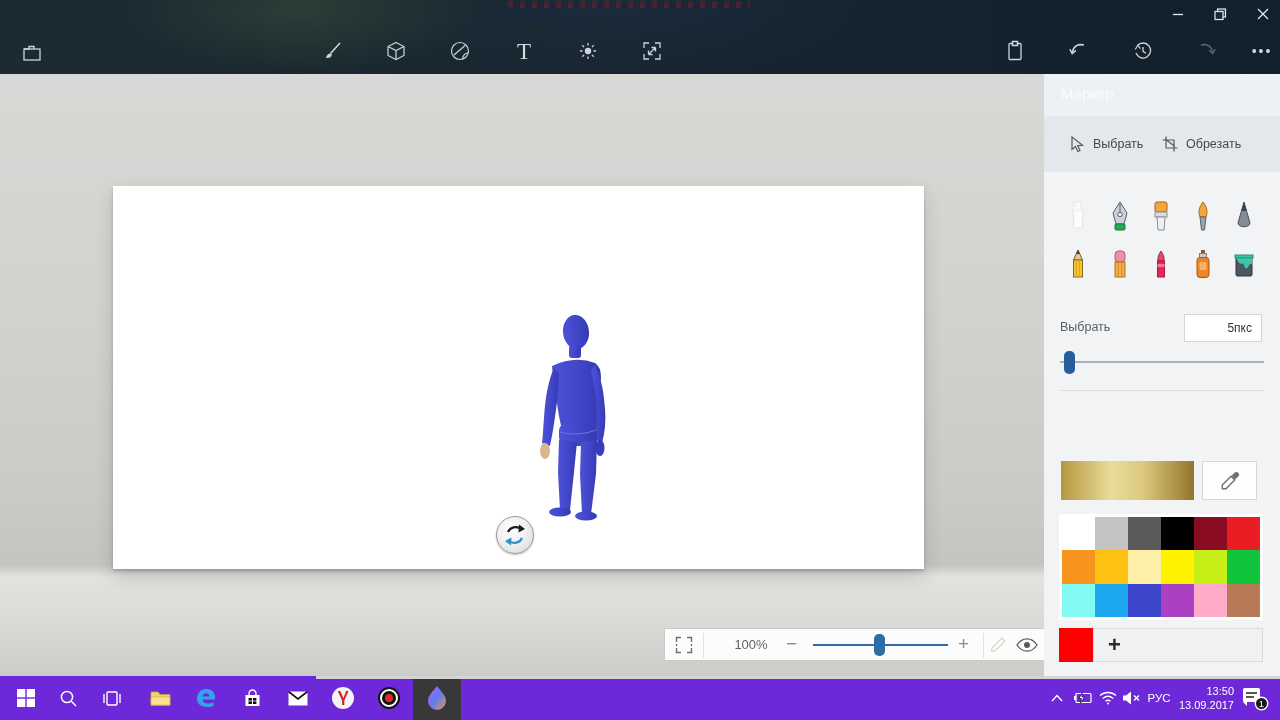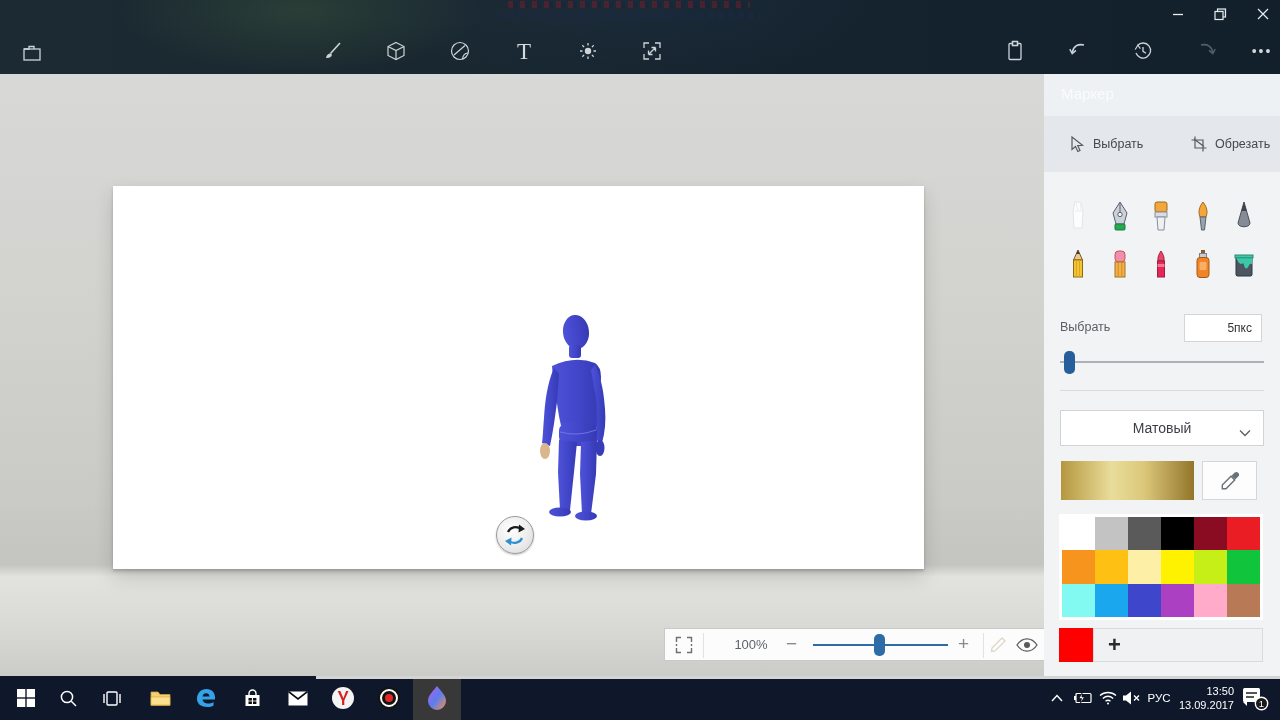--- a/index.html
+++ b/index.html
@@ -60,21 +60,21 @@
   #eyedropper-btn { position:absolute; left:158px; top:387px; width:55px; height:39px; background:#fdfdfd; border:1px solid #d6d7d9;
     display:flex; align-items:center; justify-content:center; }
   #palette-card { position:absolute; left:15px; top:440px; width:204px; height:106px; background:#ffffff; padding:3px; }
   #palette-grid { width:100%; height:100%; display:grid; grid-template-columns:repeat(6,1fr); grid-template-rows:repeat(3,1fr); }
   #current-color { position:absolute; left:15px; top:554px; width:34px; height:34px; }
   #add-color-btn { position:absolute; left:49px; top:554px; width:170px; height:34px; background:#f0f1f2; border:1px solid #d9dadb;
     display:flex; align-items:center; }
   #add-glyph { font-size:22px; color:#2b2b2b; margin-left:14px; font-weight:bold; line-height:1; }
 
   
-  #taskbar { position:absolute; left:0; top:676px; width:1280px; height:44px; background:#0f172a; }
+  #taskbar { position:absolute; left:0; top:676px; width:1280px; height:44px; background:#6d28d9; }
   #win-edge-line { position:absolute; left:316px; top:676px; width:964px; height:3px; background:#d4d4d4; z-index:5; }
   .tb-icon { position:absolute; top:0; width:44px; height:44px; display:flex; align-items:center; justify-content:center; }
   #tb-paint3d { background:#383838; }
   .tray-item { position:absolute; top:0; height:44px; display:flex; align-items:center; justify-content:center; color:#ffffff; }
   #tray-lang { font-size:11.5px; }
   #tray-clock { flex-direction:column; align-items:flex-end; font-size:11px; line-height:14px; color:#fff; }
 </style>
 </head>
 <body>
 
@@ -247,21 +247,21 @@
       <div id="panel-title">Маркер</div>
     </div>
 
     <div id="panel-actions">
       <div class="action-btn" style="left:26px;">
         <svg width="15" height="17" viewBox="0 0 15 17">
           <path d="M2,1 L2,13.5 L5.5,10.5 L7.8,15.5 L10,14.5 L7.7,9.6 L12.5,9.3 Z" fill="none" stroke="#555b62" stroke-width="1.2"></path>
         </svg>
         <span>Выбрать</span>
       </div>
-      <div class="action-btn" style="left:147px;">
+      <div class="action-btn" style="left:118px;">
         <svg width="16" height="16" viewBox="0 0 16 16">
           <path d="M4,0.5 V12 H15.5 M0.5,4 H12 V15.5 M3,3 L13,10.5" fill="none" stroke="#555b62" stroke-width="1.2"></path>
         </svg>
         <span>Обрезать</span>
       </div>
     </div>
 
     <div id="brush-grid">
       <div class="brush-cell">
         <svg width="26" height="32" viewBox="0 0 26 32">
@@ -336,28 +336,20 @@
         </svg>
       </div>
     </div>
 
     <div id="thickness-label">Выбрать</div>
     <div id="thickness-input">5пкс</div>
     <div id="thick-track"></div>
     <div id="thick-handle"></div>
     <div id="panel-div1"></div>
 
-    <div id="finish-select">
-      <span>Матовый</span>
-      <span id="finish-chevron">
-        <svg width="12" height="8" viewBox="0 0 12 8">
-            <path d="M1,1.5 L6,6.5 L11,1.5" fill="none" stroke="#5a5e64" stroke-width="1.3"></path>
-          </svg>
-      </span>
-    </div>
 
     <div id="material-swatch" style="background: linear-gradient(90deg, rgb(181, 151, 63) 0%, rgb(233, 221, 155) 38%, rgb(220, 200, 123) 62%, rgb(146, 118, 42) 100%);"></div>
     <div id="eyedropper-btn">
       <svg width="20" height="20" viewBox="0 0 20 20">
         <path d="M14.5,1.8 a2.6,2.6 0 0 1 3.7,3.7 l-3,3 -3.7,-3.7 Z" fill="#6b7077"></path>
         <path d="M11,5.3 l3.7,3.7 -8.7,8.7 h-3.7 v-3.7 Z" fill="none" stroke="#6b7077" stroke-width="1.4"></path>
       </svg>
     </div>
 
     <div id="palette-card">

